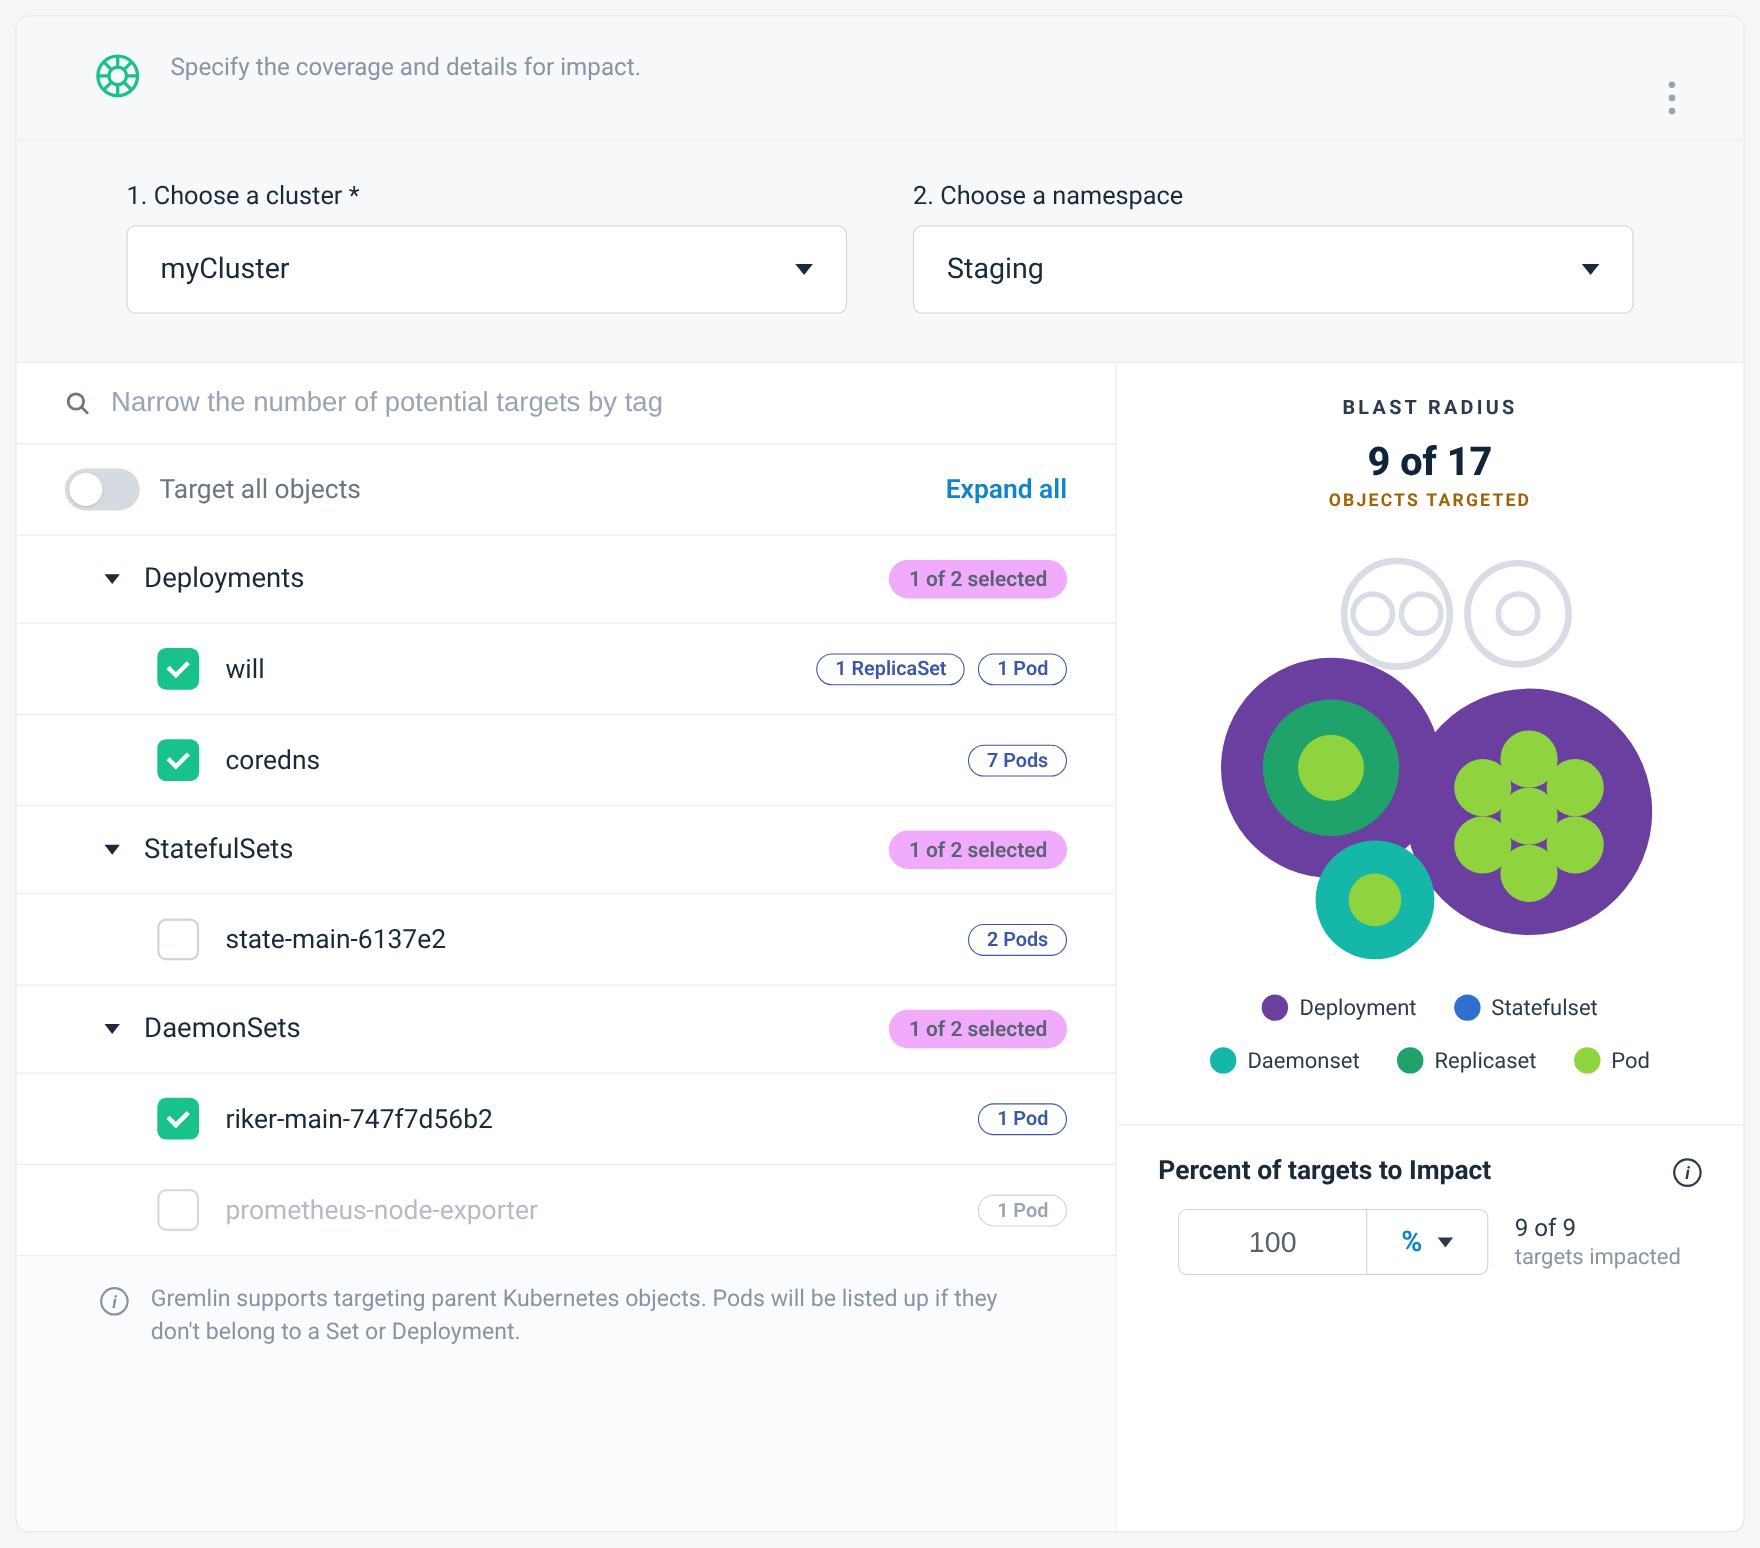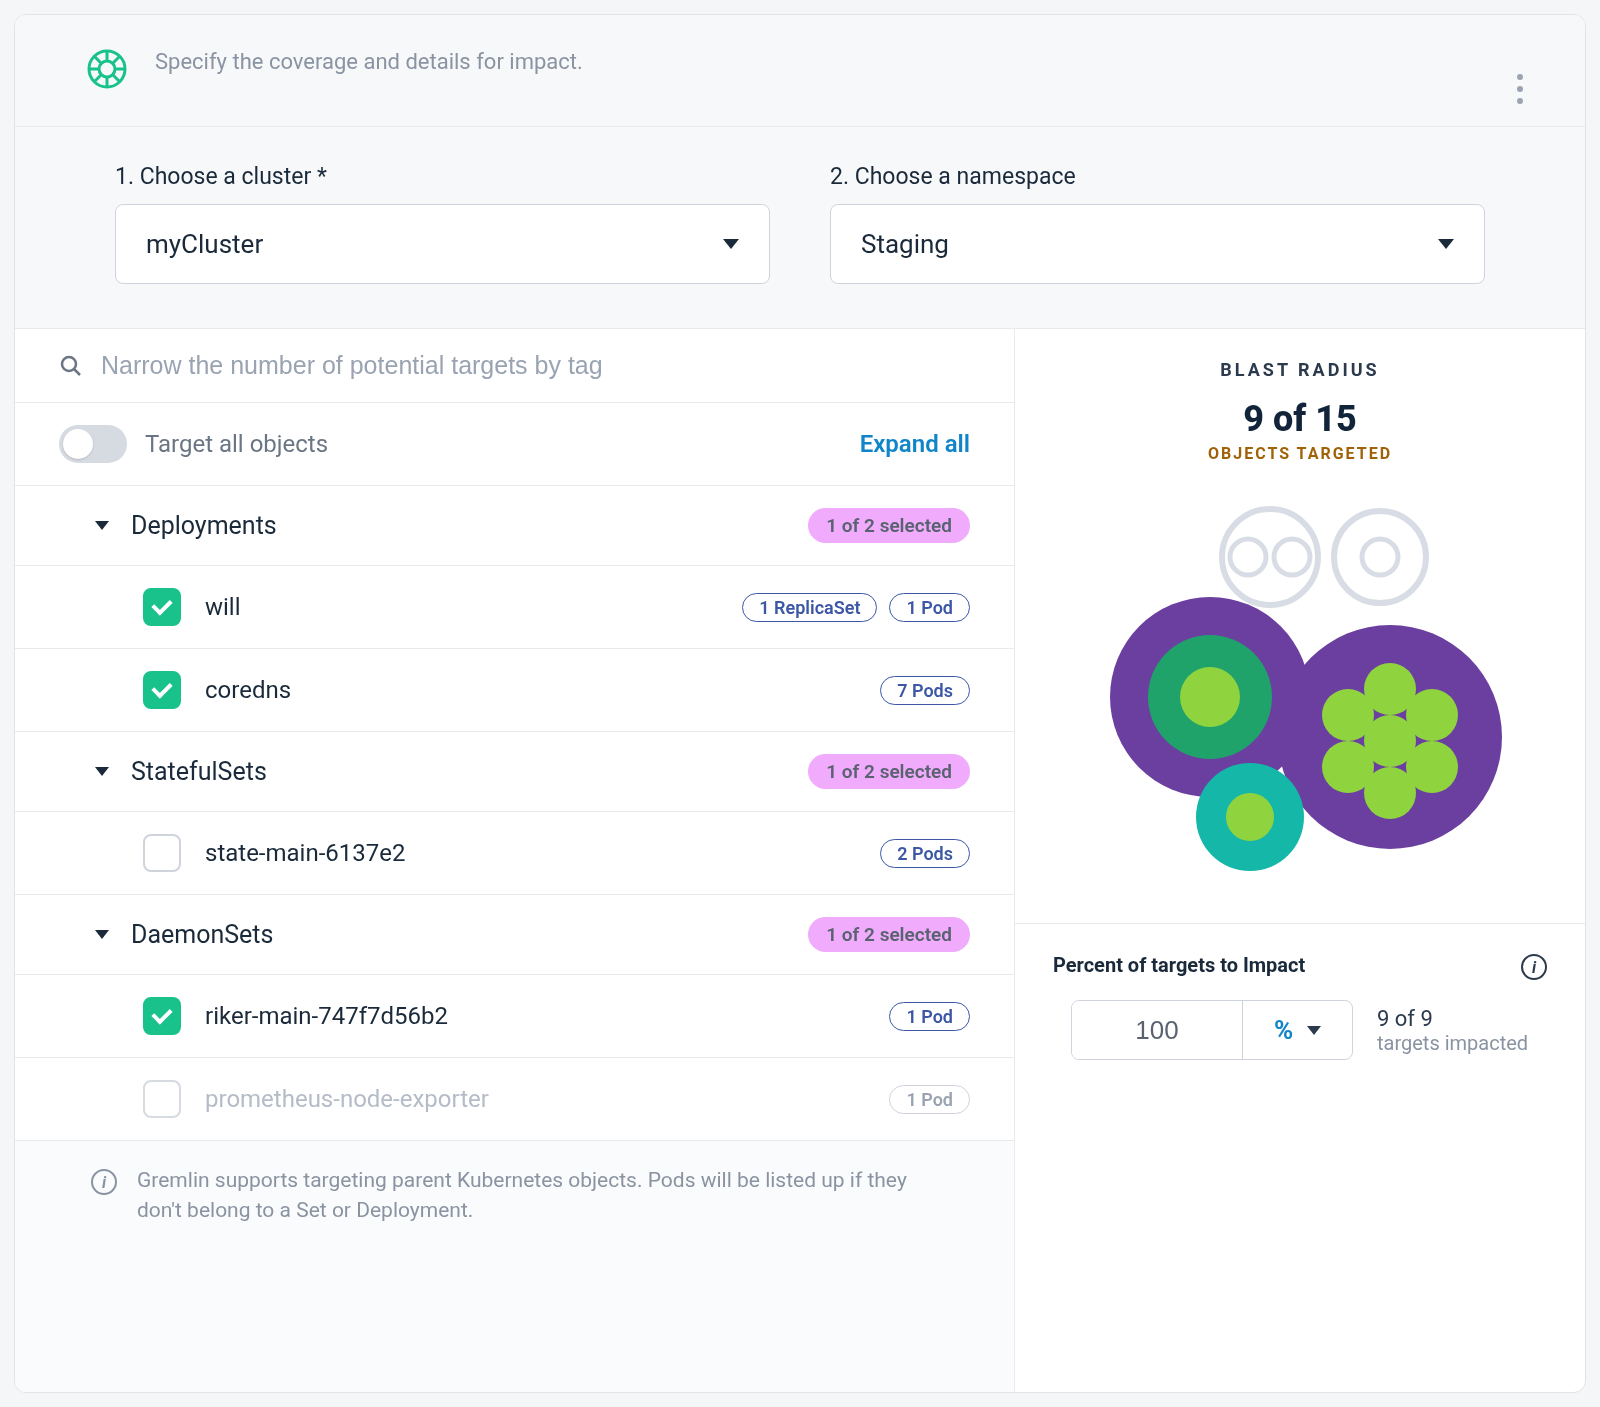--- a/index.html
+++ b/index.html
@@ -230,21 +230,21 @@
   .diagram { margin: 24px auto 16px; width: 420px; height: 400px; position:relative; }
   .legend { display:flex; flex-wrap:wrap; justify-content:center; gap:24px 34px; padding: 0 10px 26px; }
   .legend-item { display:flex; align-items:center; gap:10px; font-size:20px; color:#2b3a4d; }
   .legend-dot { width:24px; height:24px; border-radius:50%; }
 
   .impact-panel {
     border-top:1px solid #e8eaee;
     padding: 26px 38px 40px;
   }
   .impact-header { display:flex; align-items:center; justify-content:space-between; margin-bottom:20px; }
-  .impact-title { font-size:20px; font-weight:700; color:#1a2a3a; }
+  .impact-title { font-size:24px; font-weight:700; color:#1a2a3a; }
   .impact-row { display:flex; align-items:center; gap: 24px; }
   .impact-input-group {
     display:flex; border:1px solid #cfd4dc; border-radius:8px; overflow:hidden;
     height: 60px;
     margin-left: 18px;
   }
   .impact-input {
     width: 170px; border:none; outline:none; text-align:center;
     font-size:26px; color:#5a6270;
   }
@@ -397,21 +397,21 @@
 
       <div class="left-footer">
         <div class="info-icon">i</div>
         <div class="footer-text">Gremlin supports targeting parent Kubernetes objects. Pods will be listed up if they don't belong to a Set or Deployment.</div>
       </div>
     </div>
 
     <div class="right">
       <div class="blast">
         <div class="blast-title">BLAST RADIUS</div>
-        <div class="blast-count">9 of 15</div>
+        <div class="blast-count">9 of 17</div>
         <div class="blast-sub">OBJECTS TARGETED</div>
 
         <div class="diagram">
           <svg viewBox="0 0 420 400">
 
             <circle cx="210" cy="200" r="198" fill="#fff"></circle>
 
             <circle cx="180" cy="70" r="48" fill="none" stroke="#d8dde5" stroke-width="6"></circle>
             <circle cx="158" cy="70" r="18" fill="none" stroke="#d8dde5" stroke-width="5"></circle>
             <circle cx="202" cy="70" r="18" fill="none" stroke="#d8dde5" stroke-width="5"></circle>
@@ -431,20 +431,42 @@
             <circle cx="300" cy="254" r="26" fill="#8fd43f"></circle>
             <circle cx="258" cy="280" r="26" fill="#8fd43f"></circle>
             <circle cx="342" cy="280" r="26" fill="#8fd43f"></circle>
             <circle cx="300" cy="306" r="26" fill="#8fd43f"></circle>
 
             <circle cx="160" cy="330" r="54" fill="#15b7a8"></circle>
             <circle cx="160" cy="330" r="24" fill="#8fd43f"></circle>
           </svg>
         </div>
 
+        <div class="legend">
+          <div class="legend-item">
+            <span class="legend-dot" style="background:#6b3fa0"></span>
+            <span>Deployment</span>
+          </div>
+          <div class="legend-item">
+            <span class="legend-dot" style="background:#2f6fd0"></span>
+            <span>Statefulset</span>
+          </div>
+          <div class="legend-item">
+            <span class="legend-dot" style="background:#15b7a8"></span>
+            <span>Daemonset</span>
+          </div>
+          <div class="legend-item">
+            <span class="legend-dot" style="background:#1fa36b"></span>
+            <span>Replicaset</span>
+          </div>
+          <div class="legend-item">
+            <span class="legend-dot" style="background:#8fd43f"></span>
+            <span>Pod</span>
+          </div>
+        </div>
       </div>
 
       <div class="impact-panel">
         <div class="impact-header">
           <div class="impact-title">Percent of targets to Impact</div>
           <div class="info-icon" style="border-color:#2b3a4d;color:#2b3a4d">i</div>
         </div>
         <div class="impact-row">
           <div class="impact-input-group">
             <input class="impact-input" value="100" style="">

